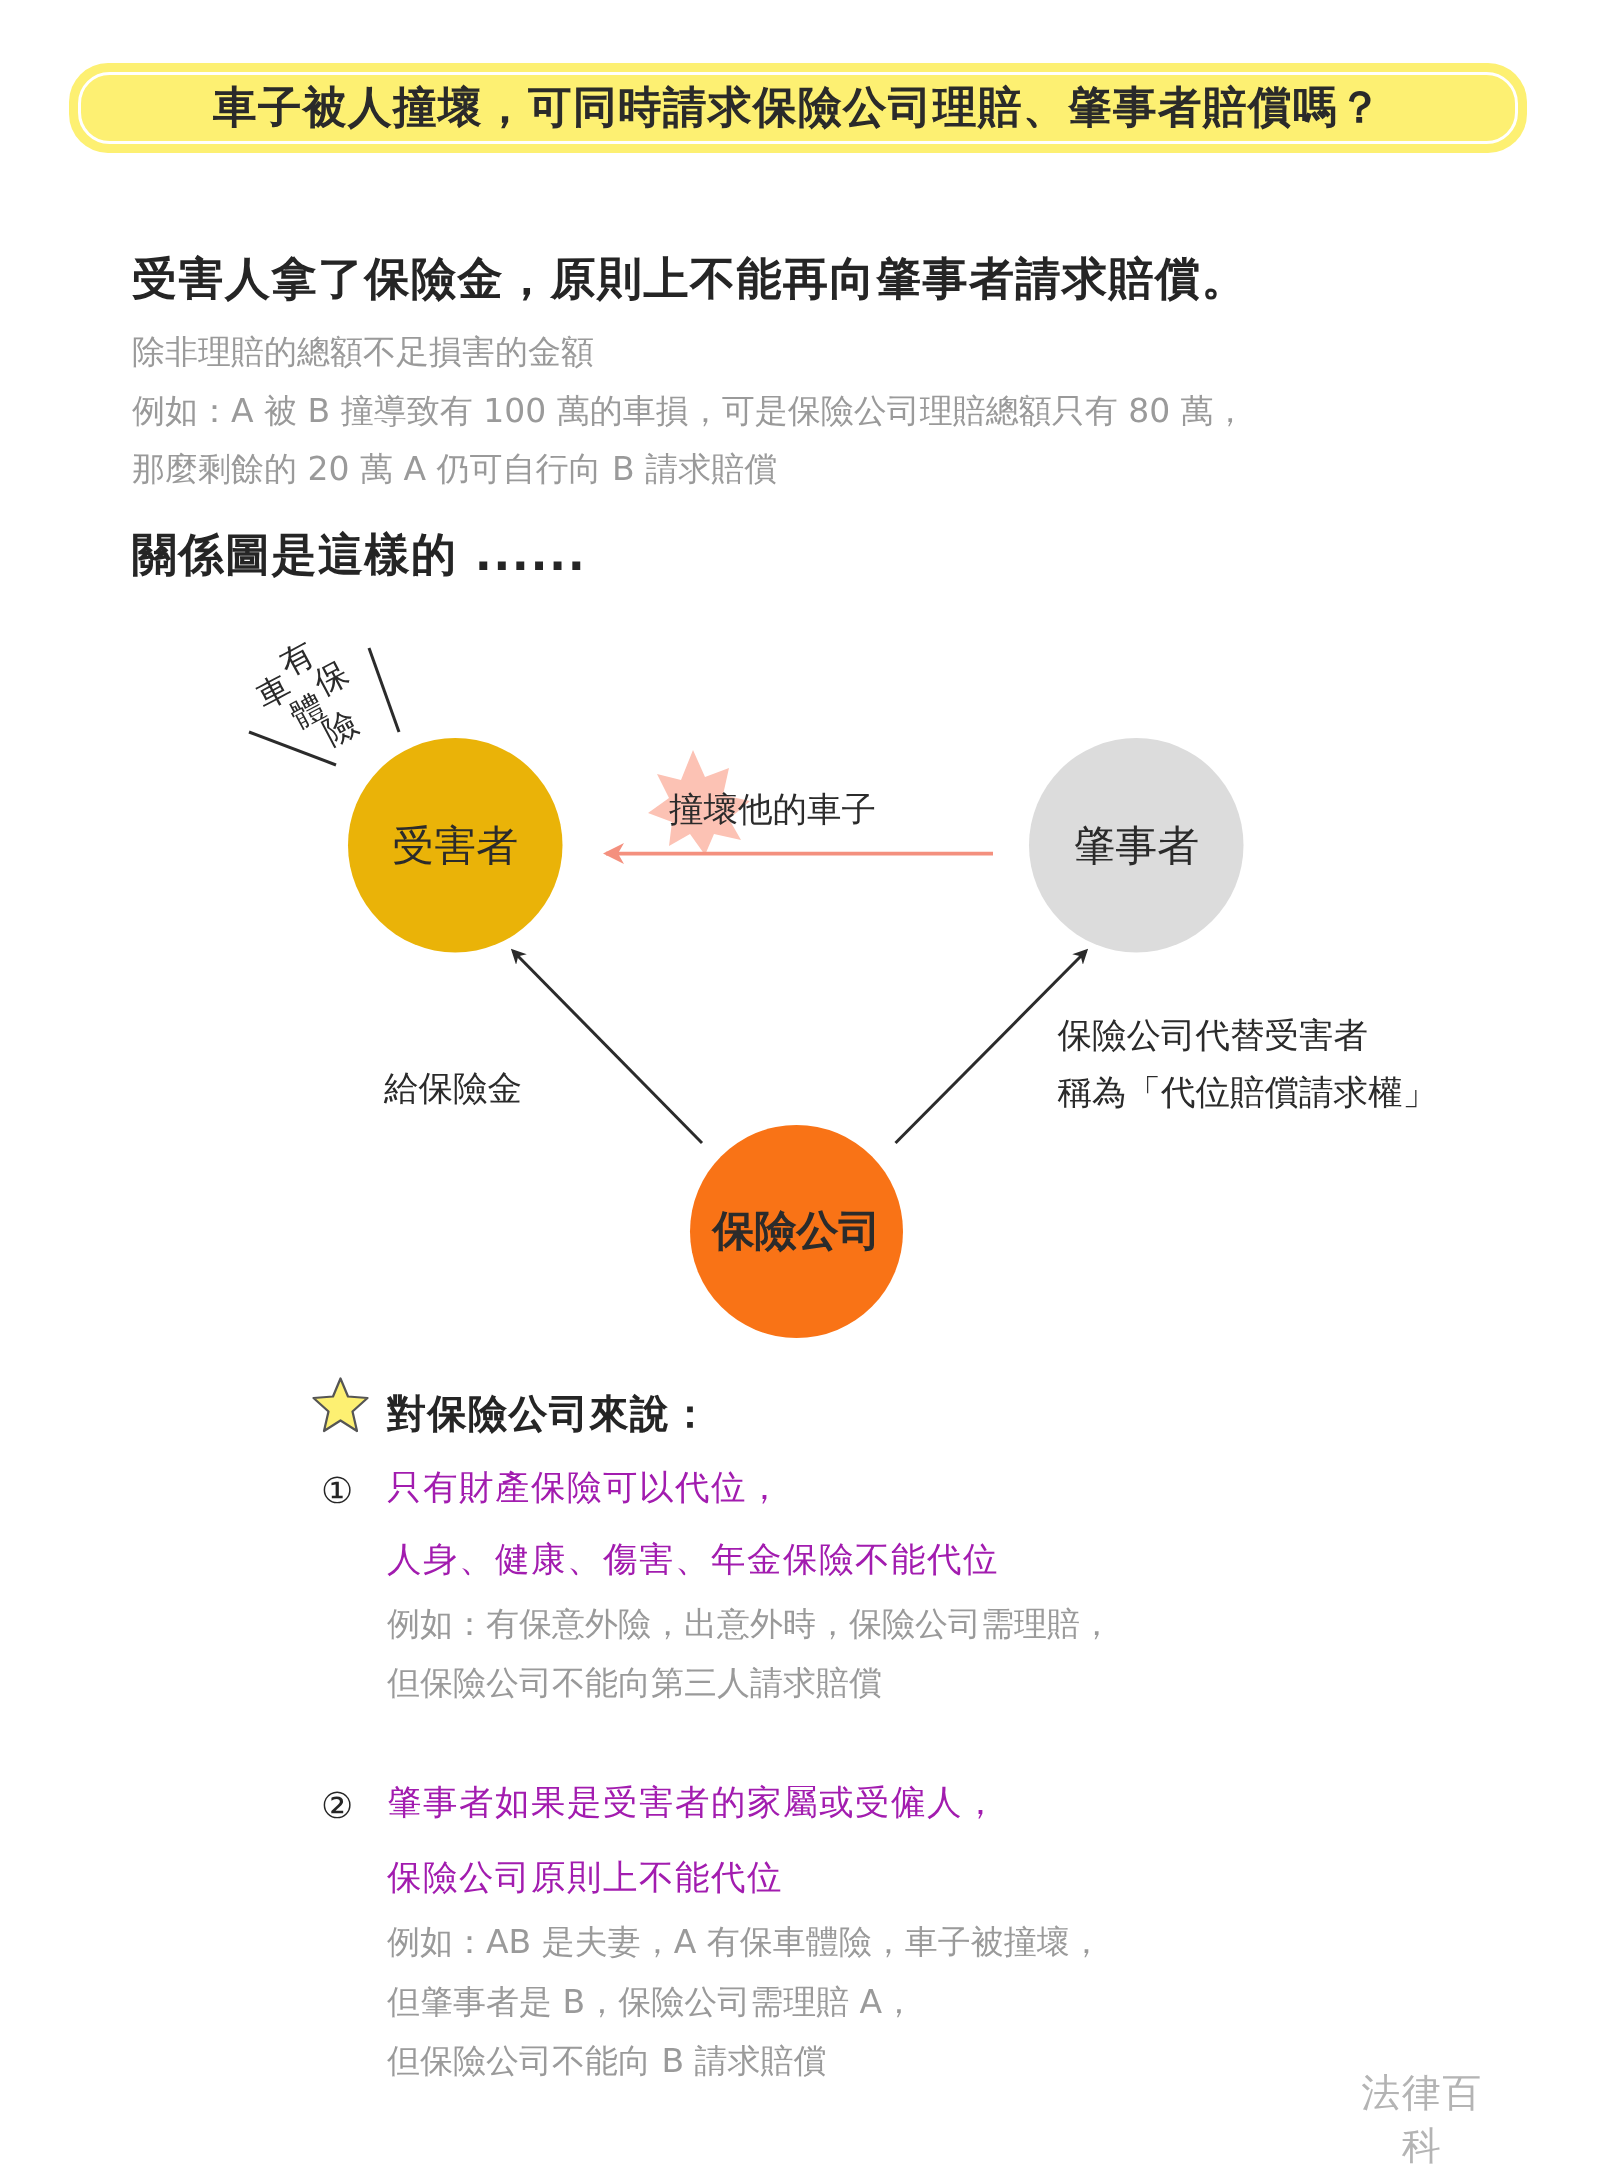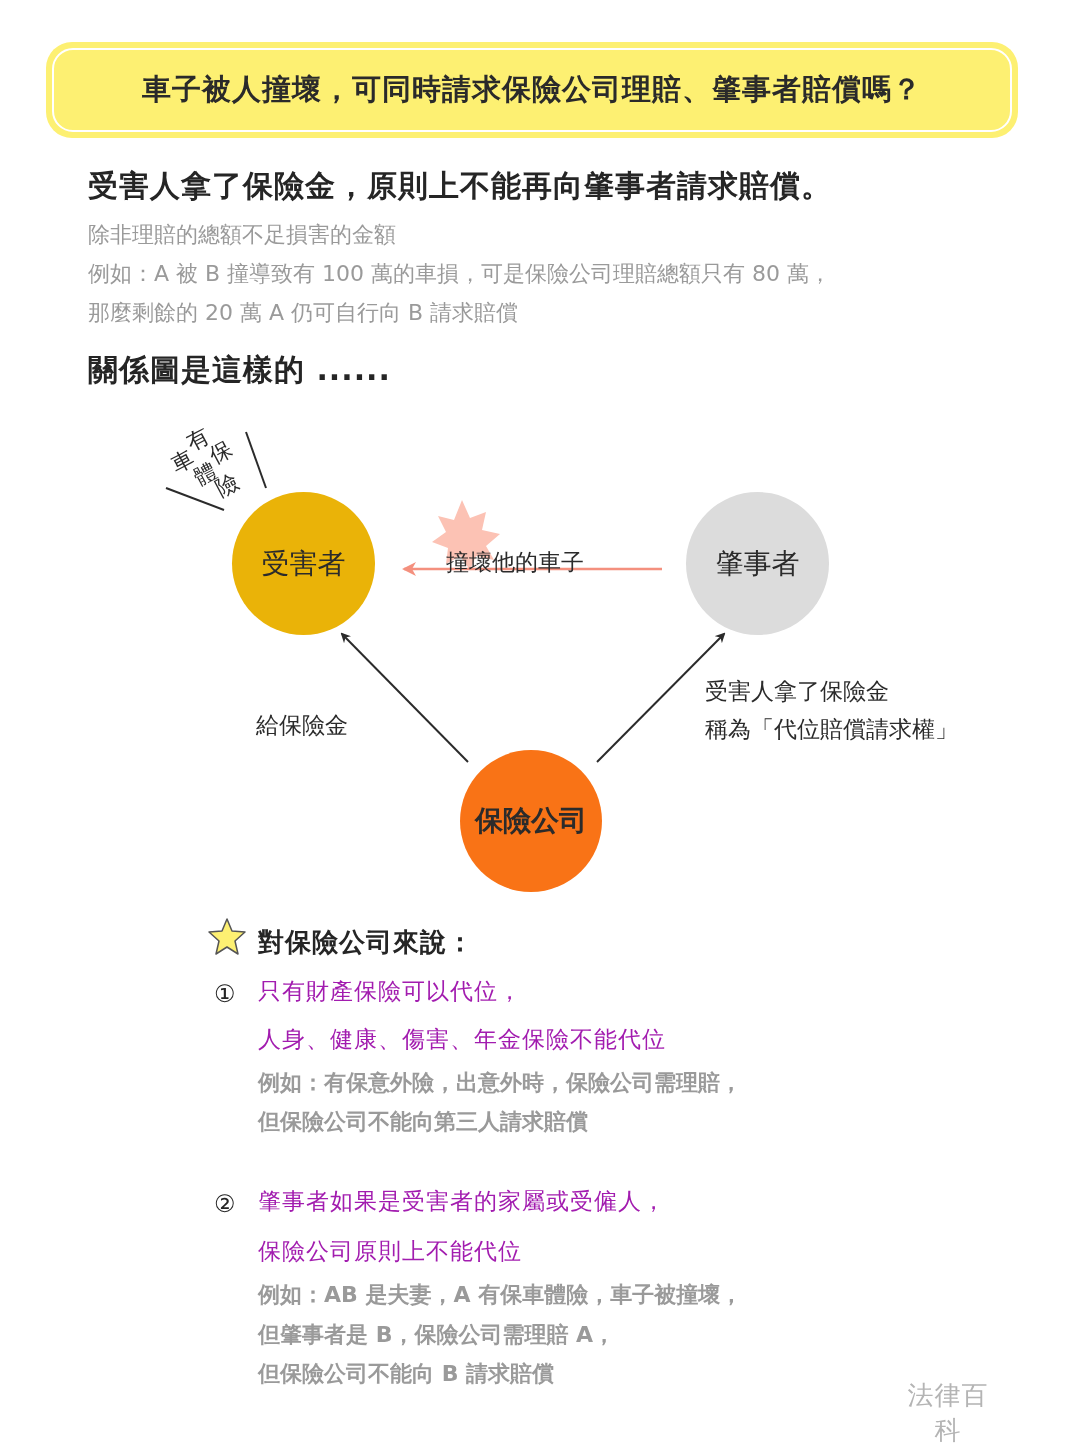--- a/index.html
+++ b/index.html
@@ -1,20 +1,20 @@
 <!DOCTYPE html>
 <html><head>
   <meta charset="utf-8">
   <style>
     * { margin: 0; padding: 0; box-sizing: border-box; }
     html, body { width: 1065px; height: 1451px; background: #ffffff; overflow: hidden; }
     body { position: relative; font-family: "DejaVu Sans", "Liberation Sans", sans-serif; color: #2b2b2b; }
 
     .title-banner {
-      position: absolute; left: 46px; top: 42px; width: 972px; height: 96px;
+      position: absolute; left: 46px; top: 42px; width: 972px; height: 60px;
       background: #fdf072; border-radius: 26px;
     }
     .title-inner {
       position: absolute; left: 6px; top: 6px; right: 6px; bottom: 6px;
       border: 2px solid #ffffff; border-radius: 21px;
       display: flex; align-items: center; justify-content: center;
     }
     .title-text { font-size: 29px; font-weight: bold; color: #2a2a2a; letter-spacing: 1px; }
 
     .headline { position: absolute; left: 88px; top: 166px; font-size: 30px; font-weight: bold; color: #252525; letter-spacing: 1px; }
@@ -29,30 +29,30 @@
       display: flex; align-items: center; justify-content: center;
       font-size: 28px; color: #2b2b2b;
     }
     .node-victim { left: 232px; top: 92px; width: 143px; height: 143px; background: #eab308; }
     .node-offender { left: 686px; top: 92px; width: 143px; height: 143px; background: #dcdcdc; }
     .node-insurer { left: 460px; top: 350px; width: 142px; height: 142px; background: #f97316; font-weight: bold; }
     .car-insurance { position: absolute; left: 168px; top: 14px; width: 90px; height: 90px; transform: rotate(-28deg); transform-origin: center; }
     .car-insurance span { position: absolute; font-size: 22px; color: #2b2b2b; }
 
     .edge-label { position: absolute; font-size: 23px; color: #2b2b2b; white-space: nowrap; }
-    .crash-label { left: 446px; top: 124px; margin-top: 23px; }
+    .crash-label { left: 446px; top: 124px; }
     .give-label { left: 256px; top: 310px; }
     .sub-label { left: 705px; top: 272px; line-height: 38px; }
 
     .section-title { position: absolute; left: 258px; top: 925px; font-size: 26px; font-weight: bold; color: #252525; letter-spacing: 1px; }
     .star { position: absolute; left: 207px; top: 916px; }
 
     .point { position: absolute; font-size: 23px; color: #a21caf; letter-spacing: 1px; }
     .point-num { position: absolute; left: 214px; font-size: 24px; color: #252525; }
-    .example { position: absolute; left: 258px; font-size: 22px; color: #9a9a9a; font-weight: bold; }
+    .example { position: absolute; left: 258px; font-size: 22px; color: #9a9a9a; }
 
     .brand { position: absolute; left: 898px; top: 1378px; text-align: center; width: 100px; }
     .brand-zh { font-size: 26px; color: #b4b4b4; letter-spacing: 1px; }
     .brand-en { font-size: 12px; color: #b4b4b4; font-weight: bold; margin-top: 2px; }
   </style>
 </head>
 <body>
 
 <div class="title-banner">
   <div class="title-inner">
@@ -97,21 +97,21 @@
     <span style="left:34px; top:60px;">險</span>
   </div>
 
   <div class="node node-victim">受害者</div>
   <div class="node node-offender">肇事者</div>
   <div class="node node-insurer">保險公司</div>
 
   <div class="edge-label crash-label">撞壞他的車子</div>
   <div class="edge-label give-label">給保險金</div>
   <div class="edge-label sub-label">
-    <div>受害人拿了保險金</div>
+    <div>保險公司代替受害者</div>
     <div>稱為「代位賠償請求權」</div>
   </div>
 </div>
 
 <svg class="star" width="40" height="40" viewBox="0 0 40 40">
   <polygon points="20,3 25,15 38,16 28,25 31,38 20,31 9,38 12,25 2,16 15,15" fill="#fdf072" stroke="#555" stroke-width="1.5" stroke-linejoin="round"></polygon>
 </svg>
 <div class="section-title">對保險公司來說：</div>
 
 <div class="point-num" style="top:980px;">①</div>

